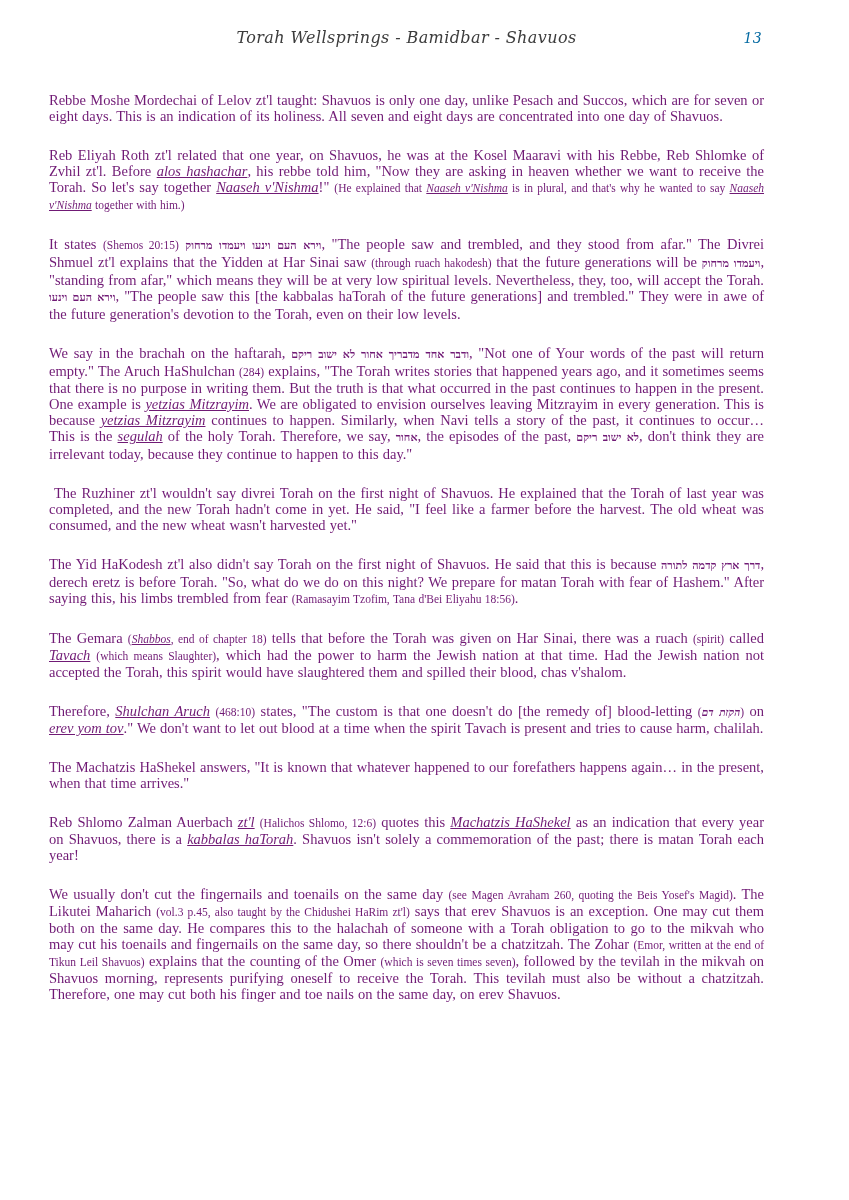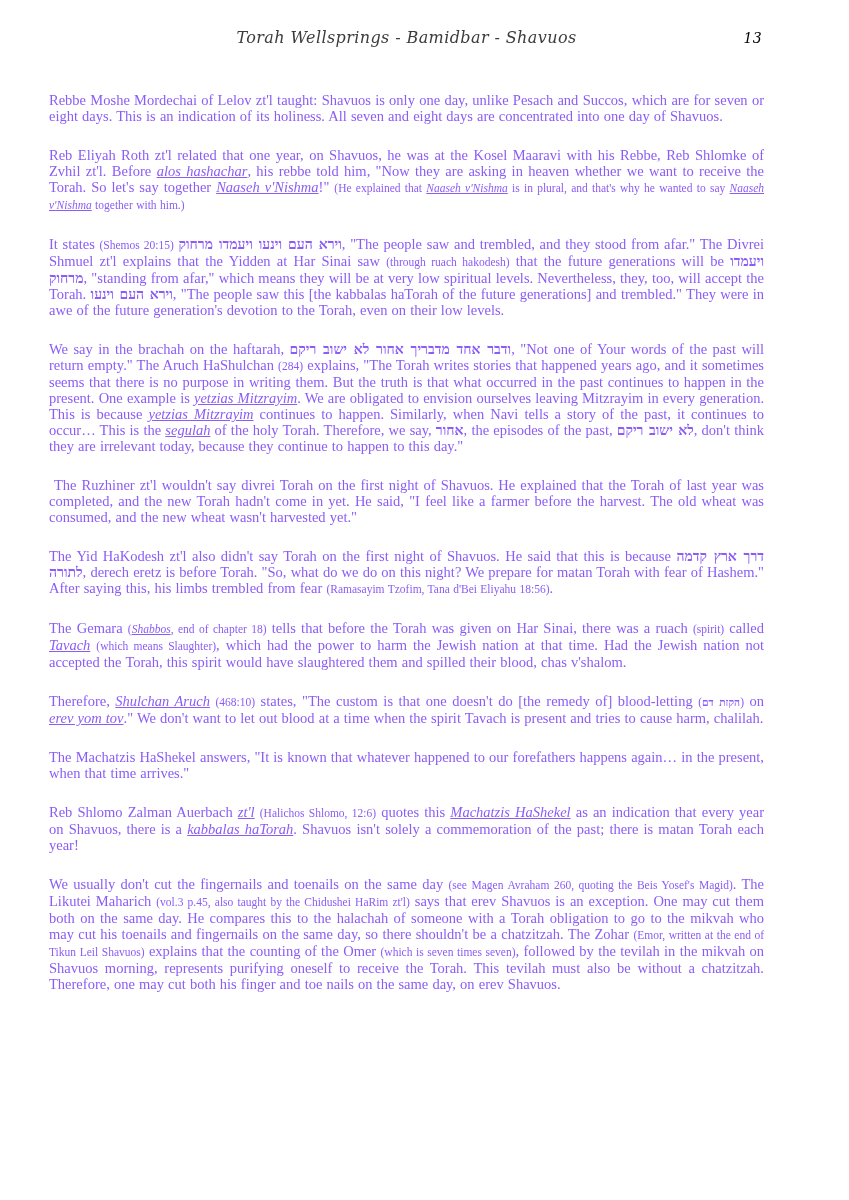--- a/index.html
+++ b/index.html
@@ -25,39 +25,39 @@
     letter-spacing: 0.4px;
     color: #3c3c3c;
     height: 20px;
   }
   .page-num {
     position: absolute;
     right: 2px; top: 2px;
     font-family: "DejaVu Serif", serif;
     font-style: italic;
     font-size: 14px;
-    color: #000000;
+    color: #0369a1;
   }
   .content { margin-top: 44px; }
   .para {
     font-size: 14.5px;
     line-height: 16px;
     text-align: justify;
     margin-bottom: 23px;
     word-spacing: 0.5px;
-    color: #8b5cf6;
+    color: #701a75;
   }
   .it { font-style: italic; text-decoration: underline; }
   .cite { font-size: 11.5px; }
   .heb {
     font-family: "DejaVu Serif", serif;
     font-weight: bold;
-    font-size: 14px;
+    font-size: 11px;
   }
-  .cite.heb { font-size: 10.5px; }
+  .cite.heb { font-size: 10.5px; font-style: italic; }
 </style>
 </head>
 <body>
 
 <div class="page">
   <div class="header">
     <span>Torah Wellsprings - Bamidbar - Shavuos</span>
     <span class="page-num">13</span>
   </div>
   <div class="content">

